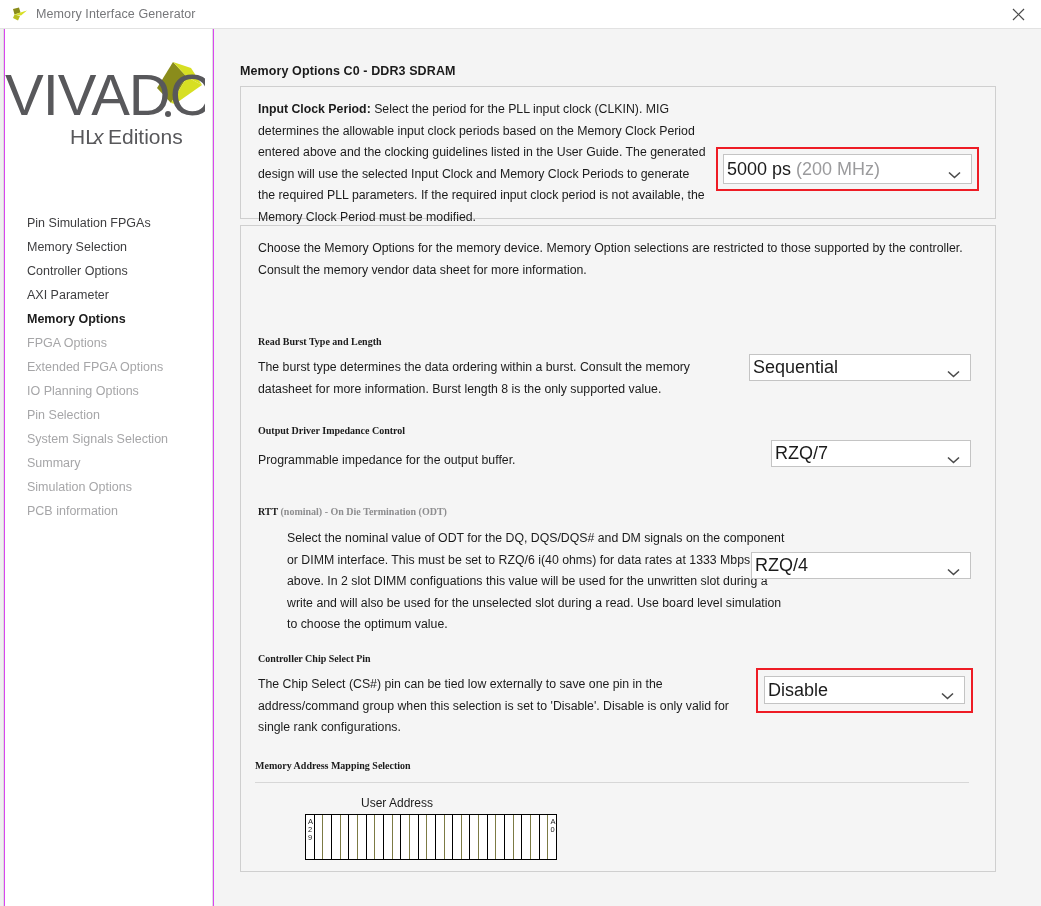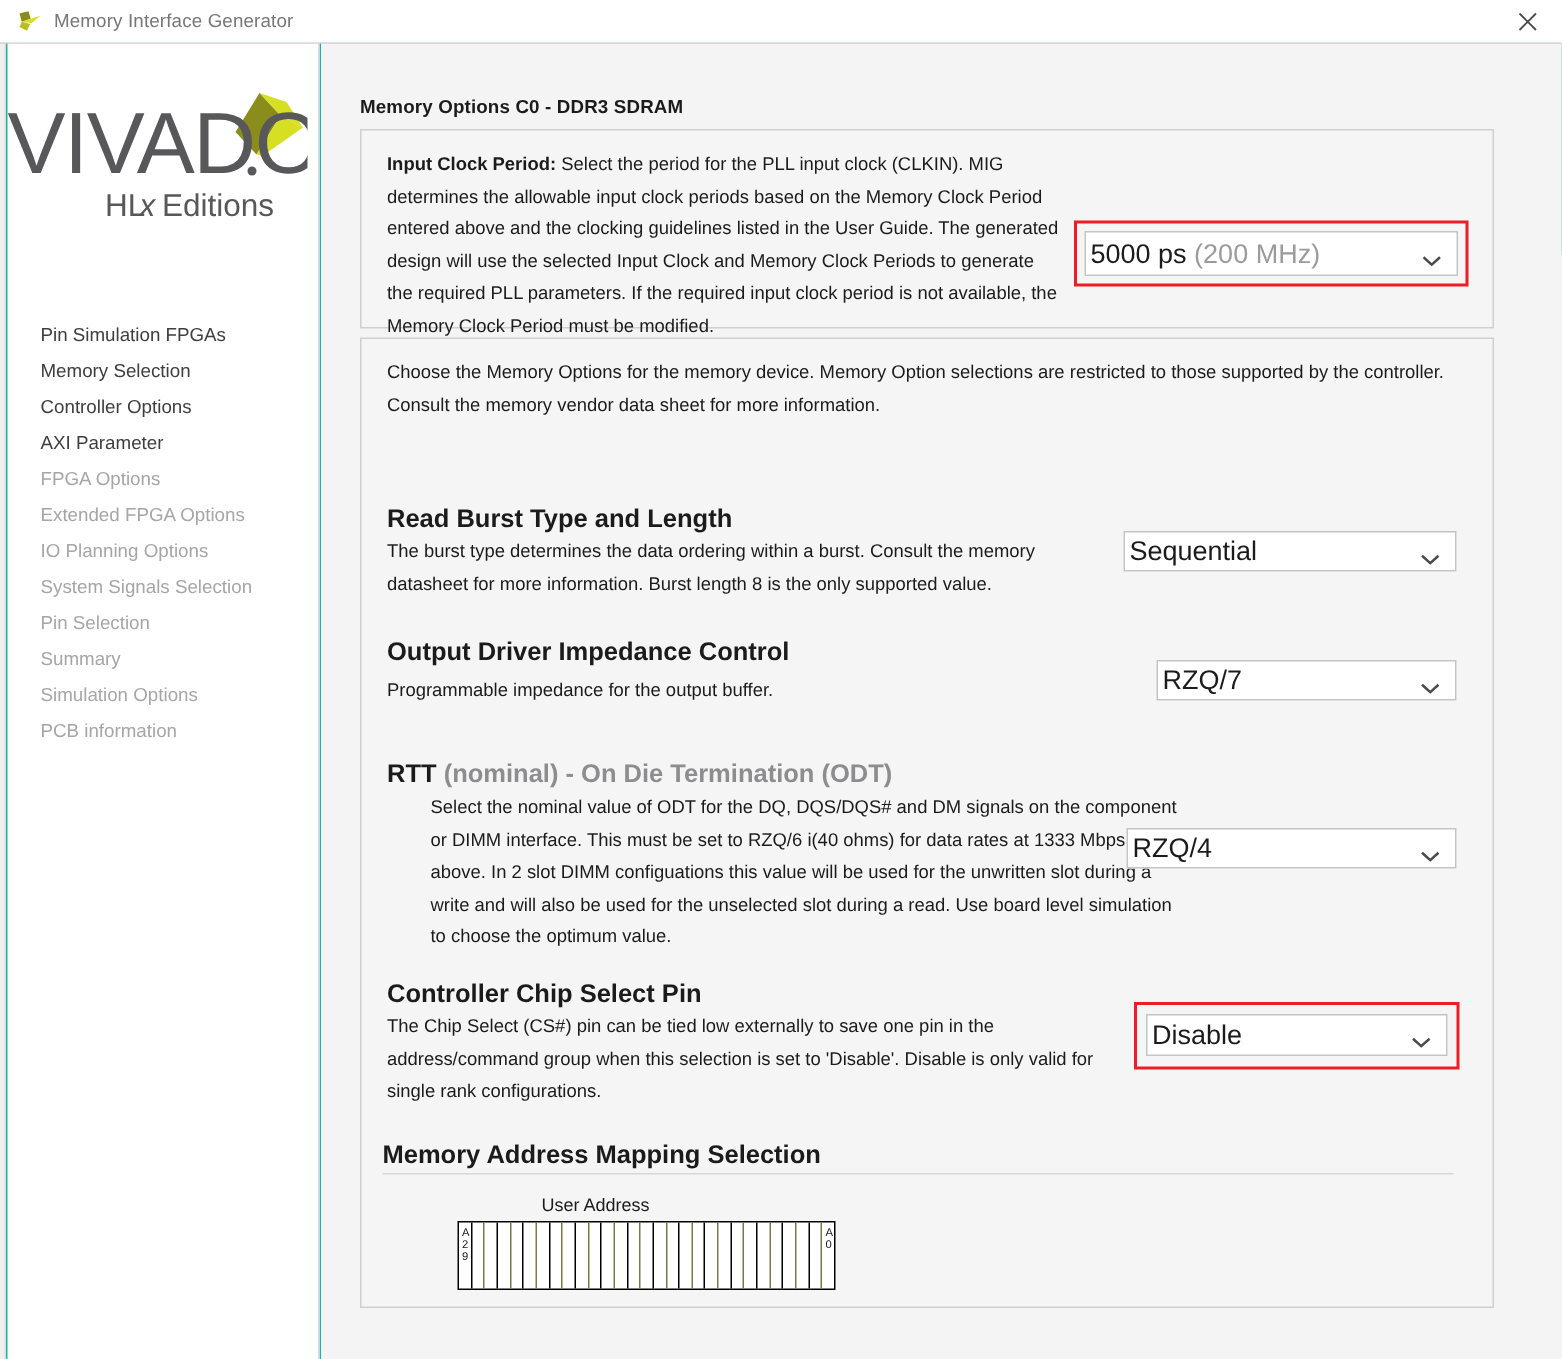--- a/index.html
+++ b/index.html
@@ -25,21 +25,21 @@
   #close-btn {
     position: absolute; right: 0; top: 0; width: 46px; height: 29px;
     display: flex; align-items: center; justify-content: center;
     cursor: default;
   }
   #close-btn svg { display: block; }
 
   
   #body-wrap {
     position: absolute; left: 0; top: 29px; width: 1041px; height: 877px;
-    background: #14b8a6;
+    background: #d946ef;
   }
   #left-edge {
     position: absolute; left: 0; top: 0; width: 4px; height: 877px;
     background: #f0f0f0; border-right: 1px solid #dcdcdc;
   }
 
   
   #sidebar {
     position: absolute; left: 5px; top: 0; width: 208px; height: 877px;
     background: #ffffff;
@@ -89,21 +89,21 @@
   }
   #footer-text {
     position: absolute; left: 17px; top: 7px;
     font-size: 12.3px; color: #1b1b1b;
   }
 
   .body-text {
     font-size: 12.3px; color: #1b1b1b; line-height: 21.5px;
   }
   .section-head {
-    font-size: 17px; font-weight: bold; color: #1b1b1b;
+    font-size: 10px; font-weight: bold; color: #1b1b1b; font-family: Liberation Serif, serif;
   }
   .light-lbl { color: #8d8d8f; font-weight: bold; }
 
   
   #clock-desc {
     position: absolute; left: 17px; top: 12px; width: 448px;
   }
   #clock-desc b { font-weight: bold; }
 
   
@@ -218,25 +218,26 @@
         <text x="88" y="86" font-family="'Liberation Sans', sans-serif" font-size="21" font-style="italic" fill="#58585b">x</text>
         <text x="103" y="86" font-family="'Liberation Sans', sans-serif" font-size="21" fill="#58585b">Editions</text>
       </svg>
     </div>
 
     <div id="nav">
       <div class="nav-item">Pin Simulation FPGAs</div>
       <div class="nav-item">Memory Selection</div>
       <div class="nav-item">Controller Options</div>
       <div class="nav-item">AXI Parameter</div>
+      <div class="nav-item active">Memory Options</div>
       <div class="nav-item disabled">FPGA Options</div>
       <div class="nav-item disabled">Extended FPGA Options</div>
       <div class="nav-item disabled">IO Planning Options</div>
+      <div class="nav-item disabled">Pin Selection</div>
       <div class="nav-item disabled">System Signals Selection</div>
-      <div class="nav-item disabled">Pin Selection</div>
       <div class="nav-item disabled">Summary</div>
       <div class="nav-item disabled">Simulation Options</div>
       <div class="nav-item disabled">PCB information</div>
     </div>
   </div>
 
   <div id="main">
 
     <div id="page-title">Memory Options C0 - DDR3 SDRAM</div>
 

